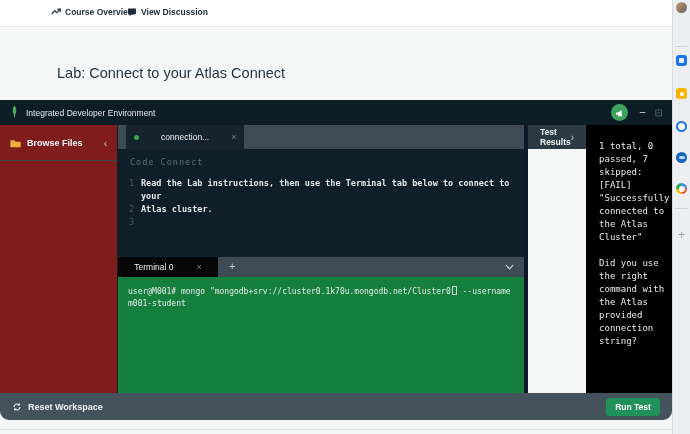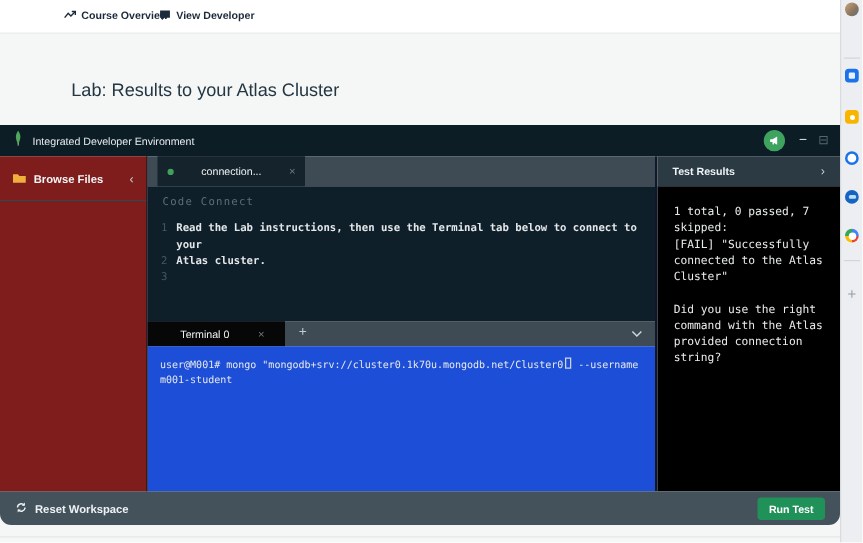--- a/index.html
+++ b/index.html
@@ -42,31 +42,31 @@
   .tab-close{font-size:9px;color:#6d7e88;cursor:pointer;}
 
   .editor{flex:1;background:#0f1f29;position:relative;min-height:0;}
   .editor-watermark{position:absolute;left:12px;top:8px;font-family:"DejaVu Sans Mono",monospace;font-size:8.5px;letter-spacing:1px;color:#5d6e77;}
   .code-lines{position:absolute;left:6px;top:28px;right:6px;}
   .code-row{display:flex;line-height:13px;}
   .code-num{width:10px;flex:0 0 10px;text-align:right;margin-right:7px;font-family:"DejaVu Sans Mono",monospace;font-size:8.5px;color:#475761;}
   .code-text{width:372px;font-family:"DejaVu Sans Mono",monospace;font-size:8.5px;color:#e3e7e9;font-weight:600;white-space:pre-wrap;word-wrap:break-word;}
 
   .term-strip{height:20px;flex:0 0 20px;background:#3e4b54;display:flex;align-items:center;}
-  .term-tab{height:20px;width:100px;background:#070707;display:flex;align-items:center;justify-content:center;gap:23px;cursor:pointer;padding-left:10px;}
+  .term-tab{height:20px;width:100px;background:#070707;display:flex;align-items:center;justify-content:center;gap:23px;cursor:pointer;}
   .term-label{font-size:8.5px;color:#eef2f4;}
   .term-add{margin-left:11px;color:#c2cdd2;font-size:11px;line-height:11px;cursor:pointer;}
   .term-chev{margin-left:auto;margin-right:10px;cursor:pointer;display:flex;}
 
-  .terminal{flex:1;background:#1d4ed8;padding:9px 8px 0 10px;min-height:0;}
+  .terminal{flex:1;background:#15803d;padding:9px 8px 0 10px;min-height:0;}
   .term-text{font-family:"DejaVu Sans Mono",monospace;font-size:8px;line-height:12px;color:#e6e9ea;white-space:pre-wrap;word-wrap:break-word;width:390px;}
   .term-cursor{display:inline-block;width:5px;height:9px;border:1px solid #cfd4d6;box-sizing:border-box;vertical-align:-1px;margin:0 1px;}
 
   
-  .tests{width:148px;flex:0 0 148px;display:flex;flex-direction:column;border-left:2px solid #0f172a;box-sizing:border-box;}
+  .tests{width:148px;flex:0 0 148px;display:flex;border-left:4px solid #0f172a;box-sizing:border-box;}
   .tests-header{height:24px;flex:0 0 24px;background:#2b3a43;display:flex;align-items:center;padding:0 12px;}
   .tests-label{font-size:8.5px;font-weight:700;color:#f0f3f5;}
   .tests-expand{margin-left:auto;color:#c3ced4;font-size:10px;cursor:pointer;}
   .tests-body{flex:1;background:#000;padding:15px 10px 0 13px;font-family:"DejaVu Sans Mono",monospace;font-size:9px;line-height:13px;color:#e8ebec;white-space:pre-wrap;word-wrap:break-word;}
 
   
   .ide-footer{height:27px;flex:0 0 27px;background:#44525b;display:flex;align-items:center;padding:0 12px;}
   .reset{display:flex;align-items:center;gap:6px;cursor:pointer;}
   .reset-label{font-size:9px;font-weight:700;color:#eef2f4;}
   .run-btn{margin-left:auto;width:54px;height:18px;background:#21915a;border:none;border-radius:3px;color:#fff;font-size:8.5px;font-weight:700;font-family:"Liberation Sans",sans-serif;display:flex;align-items:center;justify-content:center;cursor:pointer;}
@@ -103,25 +103,25 @@
           </svg>
         </span>
       <span>Course Overview</span>
     </div>
     <div class="toplink" style="left:127px;">
       <span>
           <svg width="10" height="10" viewBox="0 0 14 14">
             <path d="M1.5 2h11v8h-6l-3 3v-3h-2z" fill="#1c2b3b"></path>
           </svg>
         </span>
-      <span>View Developer</span>
+      <span>View Discussion</span>
     </div>
   </div>
 
-  <div class="hero-title">Lab: Results to your Atlas Cluster</div>
+  <div class="hero-title">Lab: Connect to your Atlas Connect</div>
 
   <div class="ide">
 
     <div class="ide-header">
       <span><svg width="11" height="13" viewBox="0 0 12 14">
             <path d="M6 .5C3.8 3.6 3 6.2 6 12.6 9 6.2 8.2 3.6 6 .5z" fill="#4fa75c"></path>
             <rect x="5.6" y="11" width=".9" height="2.6" fill="#8fbf8d"></rect>
           </svg></span>
       <span class="ide-title">Integrated Developer Environment</span>
       <span class="ide-spacer"></span>

